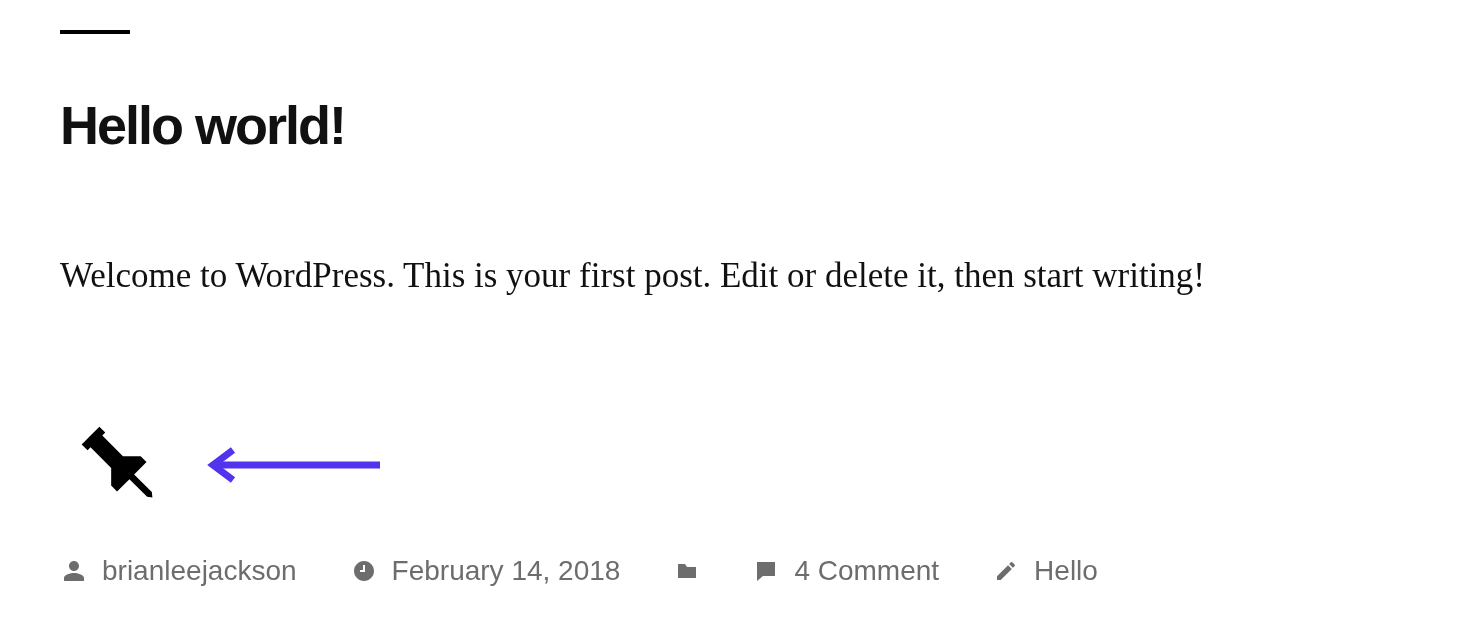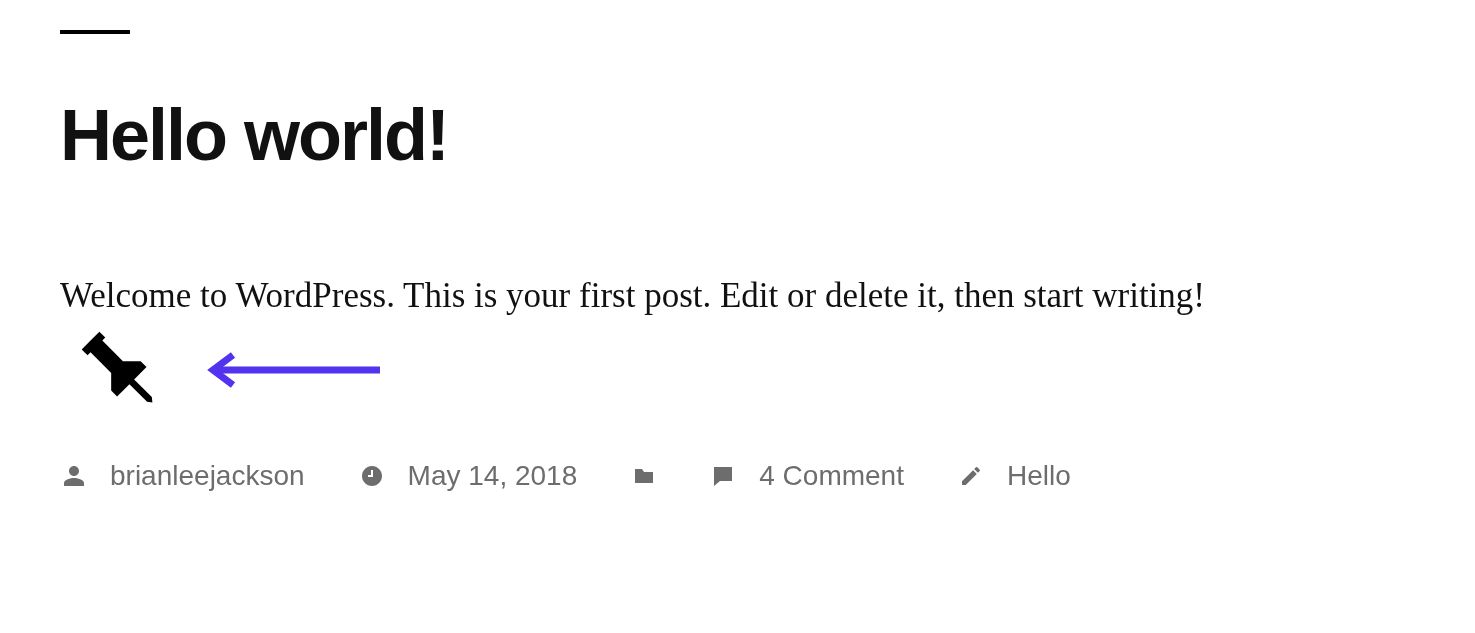--- a/index.html
+++ b/index.html
@@ -14,31 +14,32 @@
       width: 1475px;
     }
     .divider {
       width: 70px;
       height: 4px;
       background: #000;
       margin-bottom: 60px;
     }
     .post-title {
       font-family: -apple-system, BlinkMacSystemFont, "Helvetica Neue", Helvetica, Arial, sans-serif;
-      font-size: 72px;
+      font-size: 54px;
       font-weight: 800;
       letter-spacing: -2px;
       color: #111;
       margin-bottom: 95px;
     }
     .post-body {
       font-family: Georgia, "Times New Roman", serif;
       font-size: 35px;
       color: #111;
       line-height: 1.4;
+      margin-bottom: 115px;
     }
     .pin-row {
       display: flex;
       align-items: center;
       gap: 35px;
       margin-bottom: 40px;
       padding-left: 10px;
     }
     .pin-icon svg {
       width: 100px;
@@ -54,21 +55,21 @@
       gap: 55px;
       color: #6d6d6d;
       font-size: 28px;
       font-family: -apple-system, BlinkMacSystemFont, "Segoe UI", Helvetica, Arial, sans-serif;
       font-weight: 400;
       padding-left: 2px;
     }
     .meta-item {
       display: flex;
       align-items: center;
-      gap: 24px;
+      gap: 16px;
     }
     .meta-item .icon svg {
       width: 24px;
       height: 24px;
       display: block;
       fill: #6d6d6d;
     }
     .meta-text {
       color: #6d6d6d;
     }
@@ -115,21 +116,21 @@
     </span>
     <span class="meta-text meta-link">brianleejackson</span>
   </div>
 
   <div class="meta-item">
     <span class="icon">
       <svg viewBox="0 0 24 24">
           <path d="M12 2C6.5 2 2 6.5 2 12s4.5 10 10 10 10-4.5 10-10S17.5 2 12 2zm1 11h-5v-2h3V6h2v7z"></path>
         </svg>
     </span>
-    <span class="meta-text meta-link">May 14, 2018</span>
+    <span class="meta-text meta-link">February 14, 2018</span>
   </div>
 
   <div class="meta-item">
     <span class="icon">
       <svg viewBox="0 0 24 24">
           <path d="M3 5h7l2 3h9v11H3z"></path>
         </svg>
     </span>
   </div>
 

